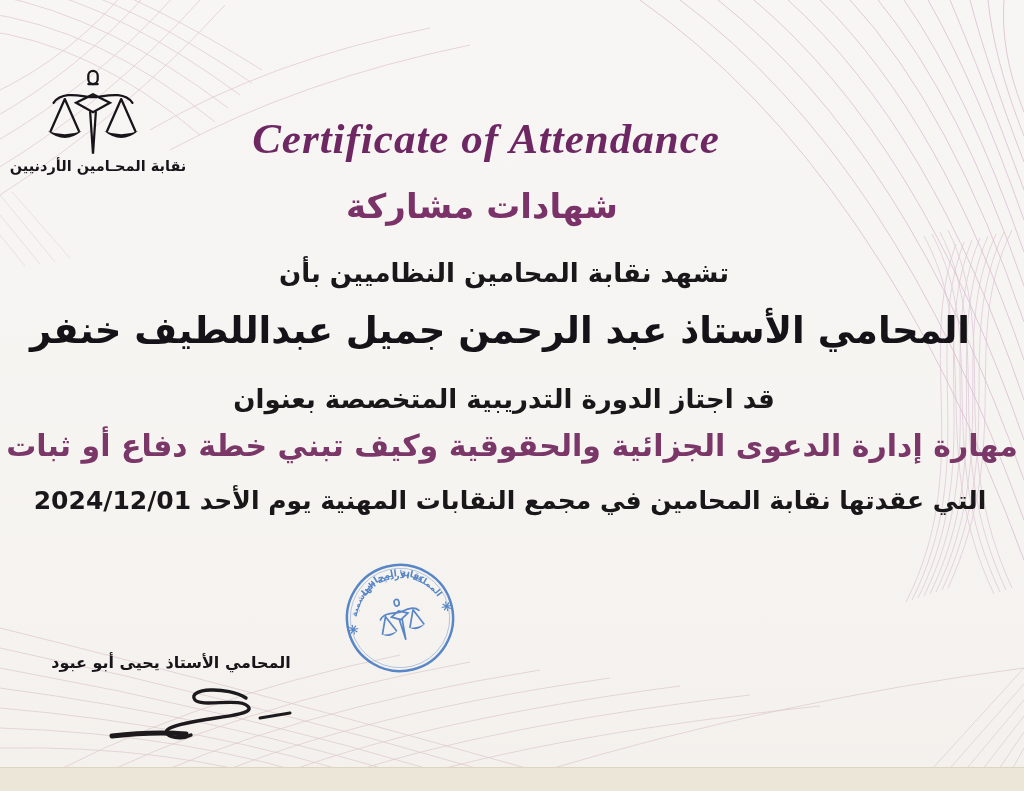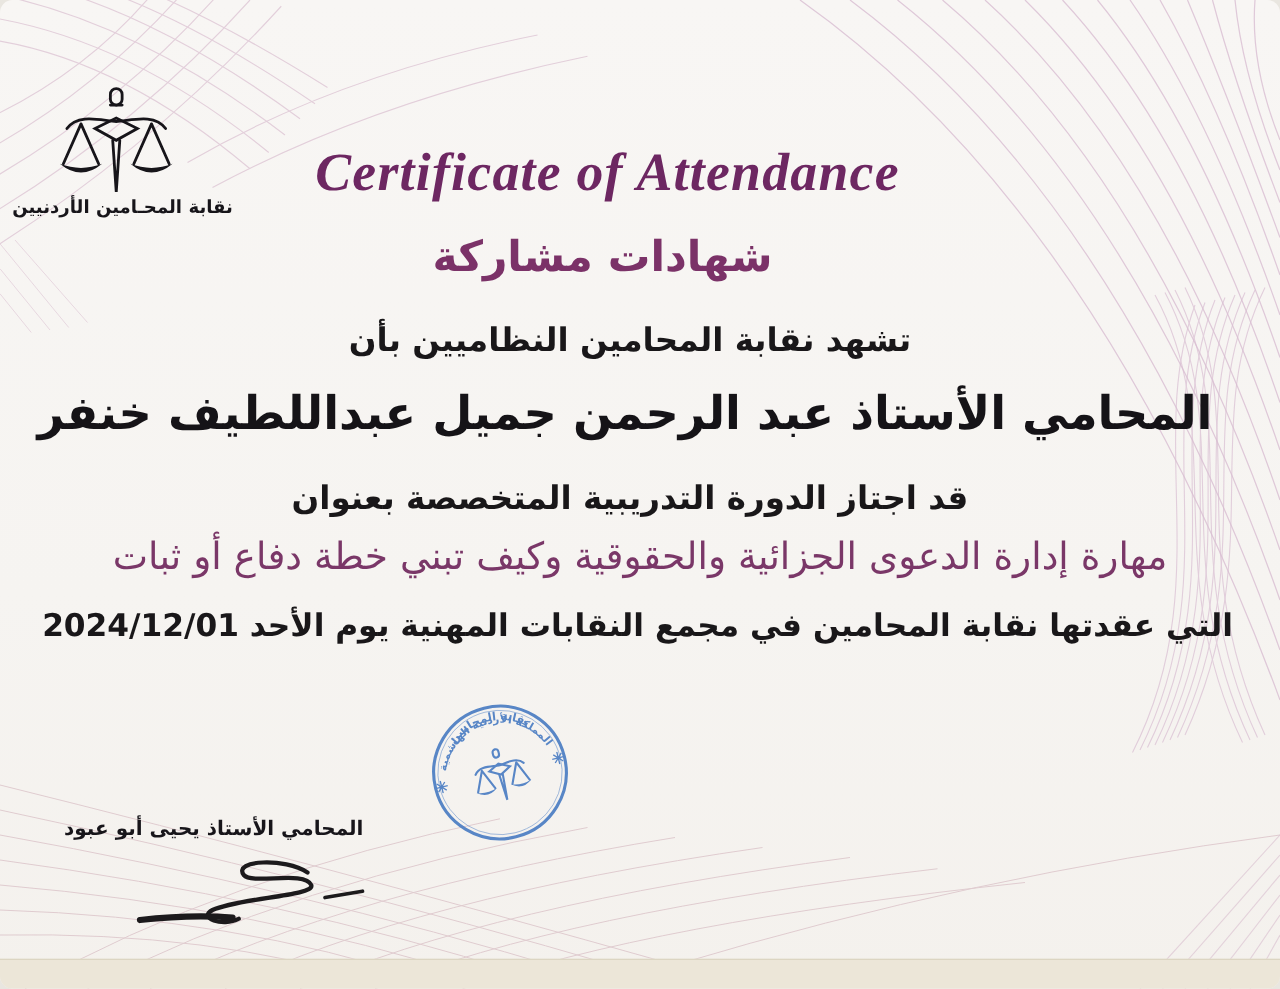--- a/index.html
+++ b/index.html
@@ -2,21 +2,20 @@
 <html lang="ar"><head>
 <meta charset="utf-8">
 <style>
   * { margin:0; padding:0; box-sizing:border-box; }
   html,body { width:1024px; height:791px; }
   body { font-family:"DejaVu Sans", sans-serif; background:#e9e6e0; }
 
   .page {
     position:relative; width:1024px; height:791px; overflow:hidden;
     background:linear-gradient(180deg,#f8f6f4 0%, #f6f4f1 60%, #f4f1ed 100%);
-    border-radius:10px;
   }
   svg.bg { position:absolute; inset:0; width:1024px; height:791px; }
 
   .abs { position:absolute; left:0; width:1024px; text-align:center; }
 
   
   .logo-svg { position:absolute; left:46px; top:68px; width:94px; height:96px; }
   .logo-caption {
     position:absolute; left:2px; top:158px; width:192px; text-align:center;
     direction:rtl; font-weight:bold; font-size:14.5px; color:#17151a; letter-spacing:0.5px;
@@ -28,21 +27,21 @@
     font-size:43px; color:#6d2762; letter-spacing:1px;
   }
   .title-ar {
     top:186px; transform:translateX(-30px);
     direction:rtl; font-weight:bold; font-size:34px; color:#7b3268;
   }
   .line { direction:rtl; font-weight:bold; color:#191719; white-space:nowrap; }
   .certify { top:258px; font-size:26px; transform:translateX(-8px); }
   .name    { top:309px; font-size:37px; direction:rtl; font-weight:bold; color:#151317; white-space:nowrap; transform:translateX(-12px); }
   .intro   { top:384px; font-size:26px; transform:translateX(-8px); }
-  .course  { top:428px; font-size:30px; direction:rtl; font-weight:normal; color:#7a3768; white-space:nowrap; }
+  .course  { top:428px; font-size:30px; direction:rtl; font-weight:bold; color:#7a3768; white-space:nowrap; }
   .event   { top:486px; font-size:25px; transform:translateX(-2px); }
 
   .sig-title {
     position:absolute; left:60px; top:616px; width:212px; text-align:center;
     direction:rtl; font-weight:bold; font-size:20px; color:#17151a;
   }
   .sig-name {
     position:absolute; left:12px; top:653px; width:318px; text-align:center;
     direction:rtl; font-weight:bold; font-size:16px; color:#17151a; white-space:nowrap;
   }

